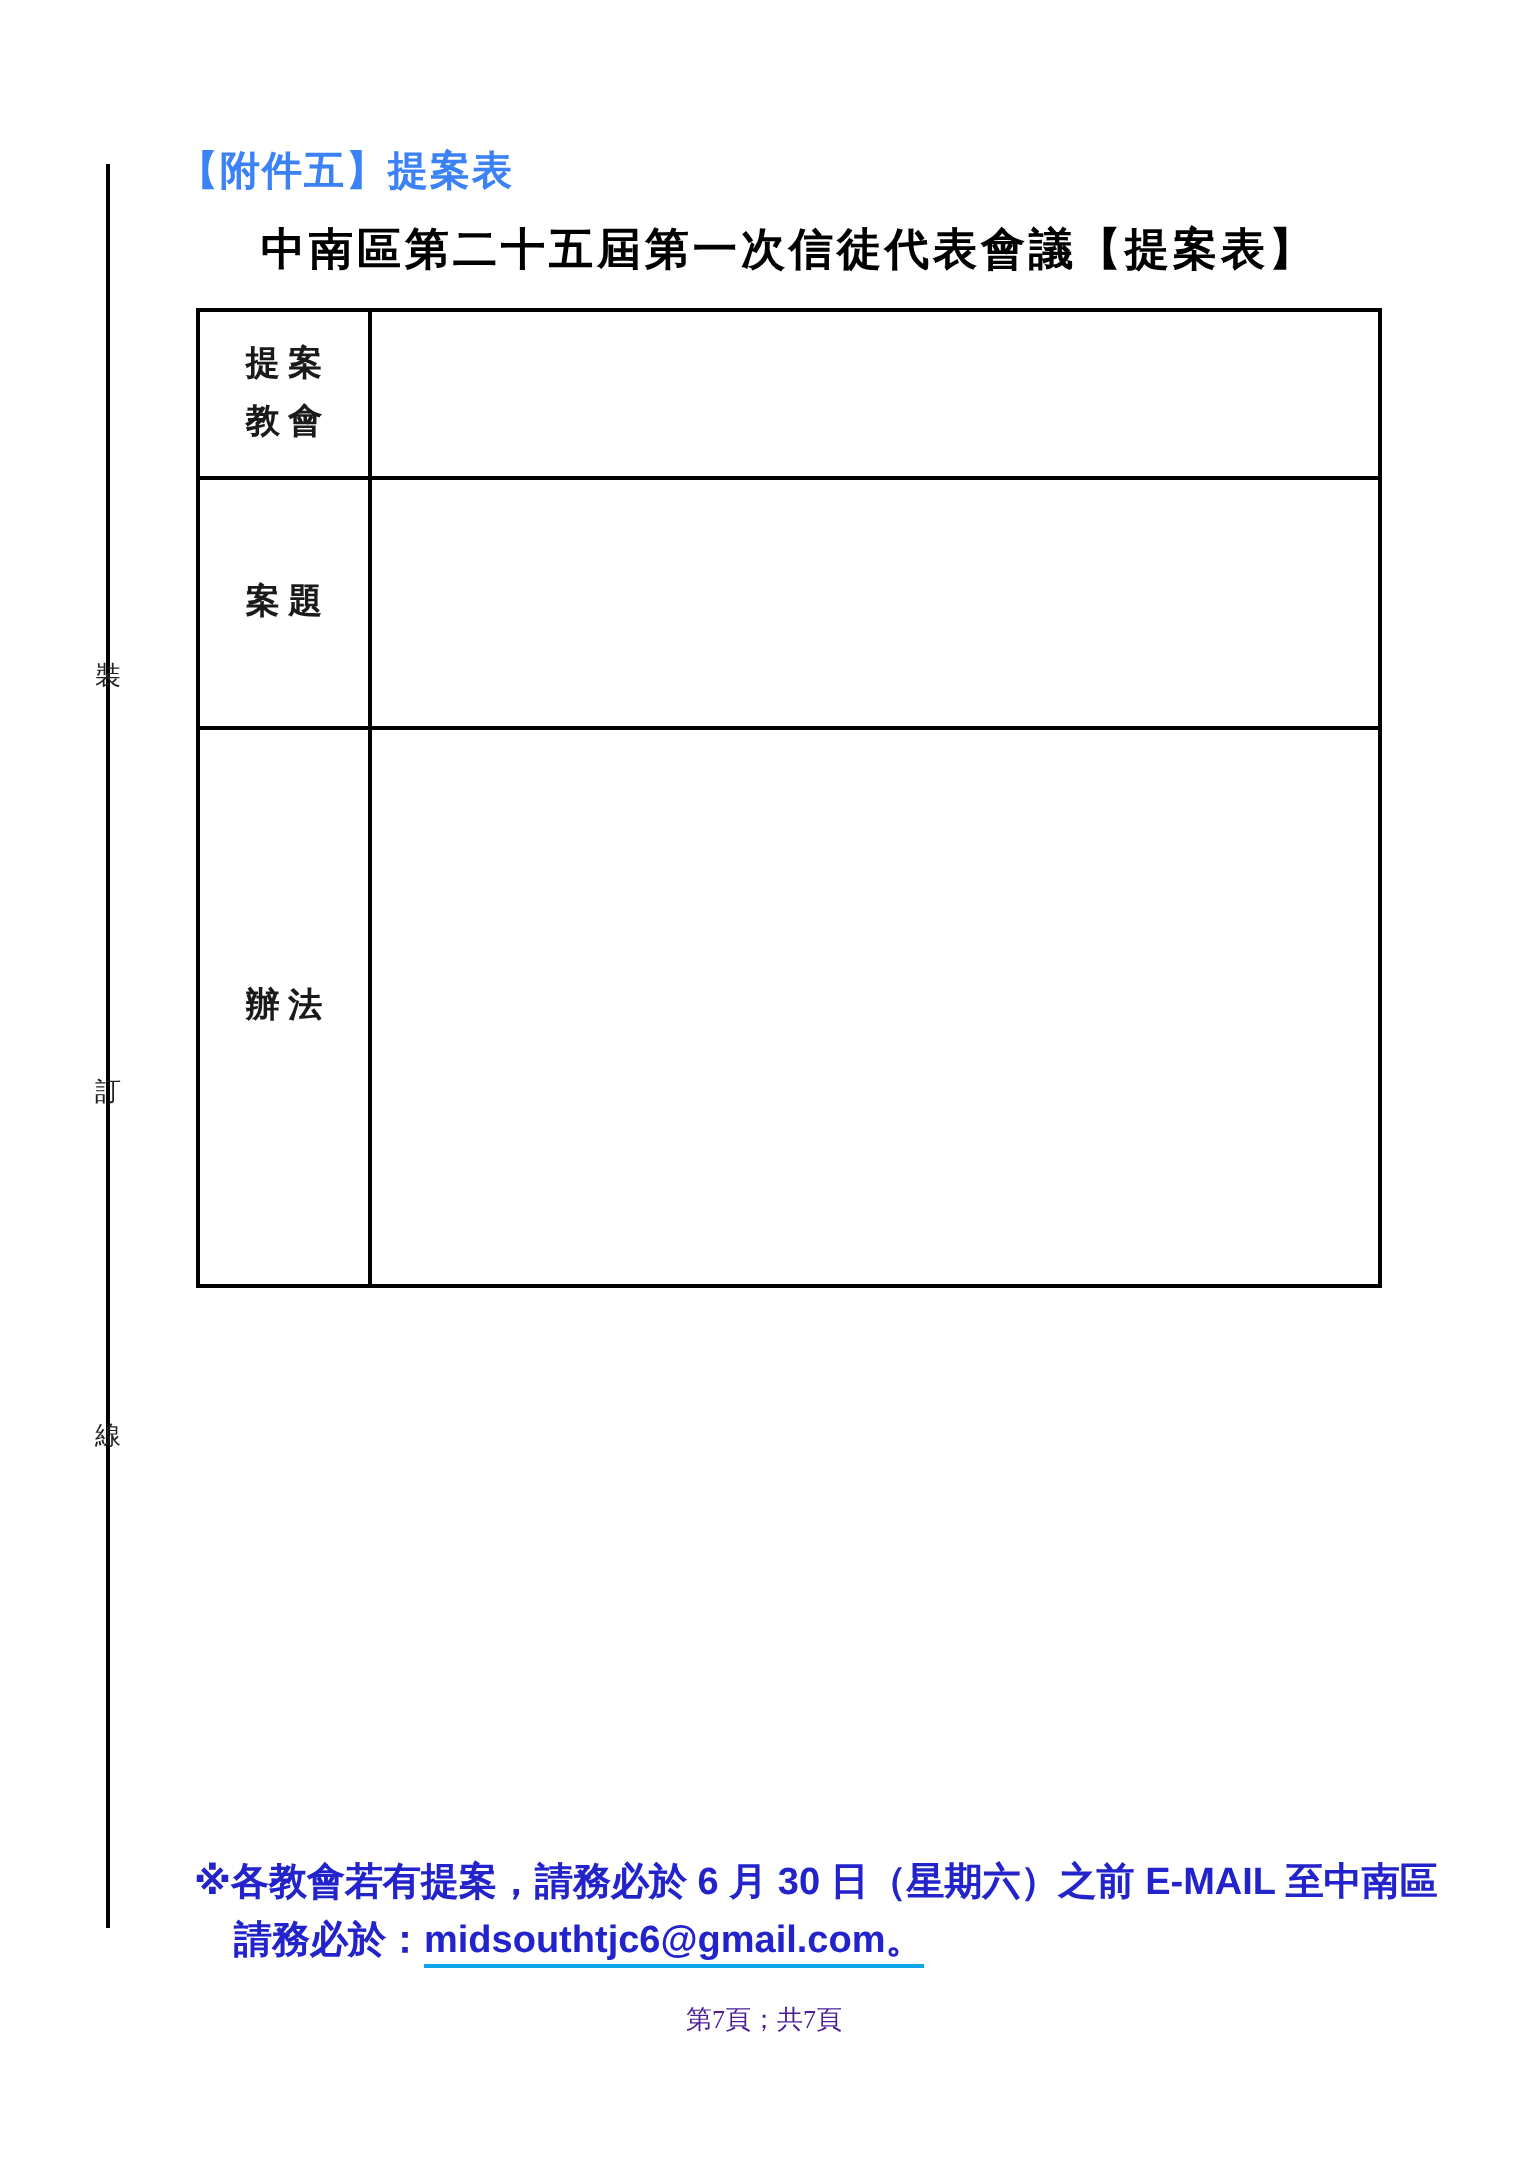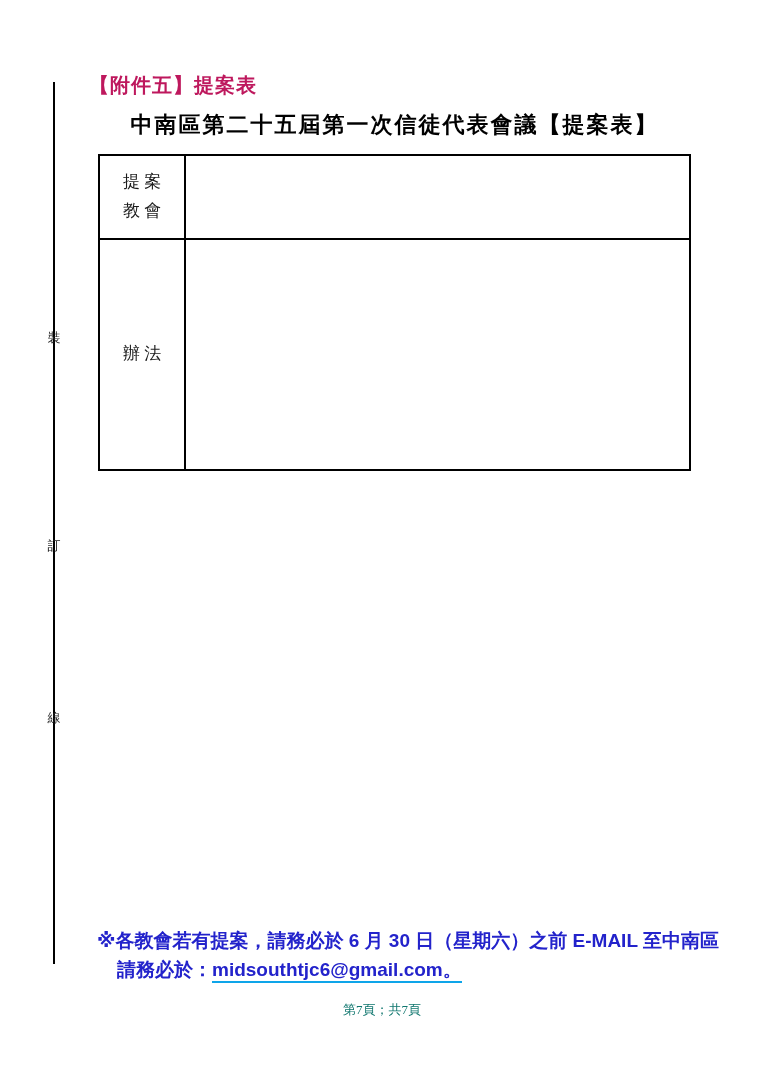--- a/index.html
+++ b/index.html
@@ -37,21 +37,21 @@
   .binding-char.c3 { top: 711px; }
 
   
   .attachment-title {
     position: absolute;
     left: 89px;
     top: 72px;
     font-size: 20px;
     font-weight: 700;
     letter-spacing: 1px;
-    color: #be185d;
+    color: #3b82f6;
     font-family: "Liberation Sans", "DejaVu Sans", sans-serif;
   }
   .meeting-title {
     position: absolute;
     left: 98px;
     top: 110px;
     width: 593px;
     text-align: center;
     font-size: 22px;
     font-weight: 700;
@@ -66,33 +66,34 @@
     left: 98px;
     top: 154px;
     width: 593px;
     border-collapse: collapse;
     table-layout: fixed;
   }
   table.proposal-table td {
     border: 2px solid #000;
     vertical-align: middle;
     padding: 12px;
+    font-weight: bold;
   }
   td.label-cell {
     width: 86px;
     text-align: center;
     font-family: "Liberation Serif", "DejaVu Serif", serif;
     font-size: 17px;
     color: #1a1a1a;
     line-height: 1.7;
   }
   tr.row-church  td { height: 76px; }
   tr.row-subject td { height: 125px; }
   tr.row-explain td { height: 282px; }
-  tr.row-method  td { height: 231px; }
+  tr.row-method  td { height: 279px; }
   td.value-cell { background: #fff; }
 
   
   .notice-line1 {
     position: absolute;
     left: 97px;
     top: 928px;
     font-size: 19px;
     font-weight: 700;
     color: #2323CB;
@@ -122,21 +123,21 @@
 
   
   .page-indicator {
     position: absolute;
     left: 0;
     top: 1001px;
     width: 764px;
     text-align: center;
     font-family: "Liberation Serif", "DejaVu Serif", serif;
     font-size: 13px;
-    color: #0f766e;
+    color: #4c1d95;
   }
 </style>
 </head>
 <body>
 
 <div class="binding-line"></div>
 <div class="binding-char c1">裝</div>
 <div class="binding-char c2">訂</div>
 <div class="binding-char c3">線</div>
 
@@ -145,20 +146,24 @@
 
 <table class="proposal-table">
   <tbody>
       <tr class="row-church">
     <td class="label-cell">
       <div>提 案</div>
       <div>教 會</div>
     </td>
     <td class="value-cell"></td>
   </tr>
+  <tr class="row-subject">
+    <td class="label-cell">案 題</td>
+    <td class="value-cell"></td>
+  </tr>
   <tr class="row-method">
     <td class="label-cell">辦 法</td>
     <td class="value-cell"></td>
   </tr>
 </tbody>
   </table>
 
 <div class="notice-line1">※各教會若有提案，請務必於 6 月 30 日（星期六）之前 E-MAIL 至中南區</div>
 <div class="notice-line2"><span>請務必於：</span><span class="email-wrap"><a class="email-link">midsouthtjc6@gmail.com</a><span>。</span></span></div>
 

